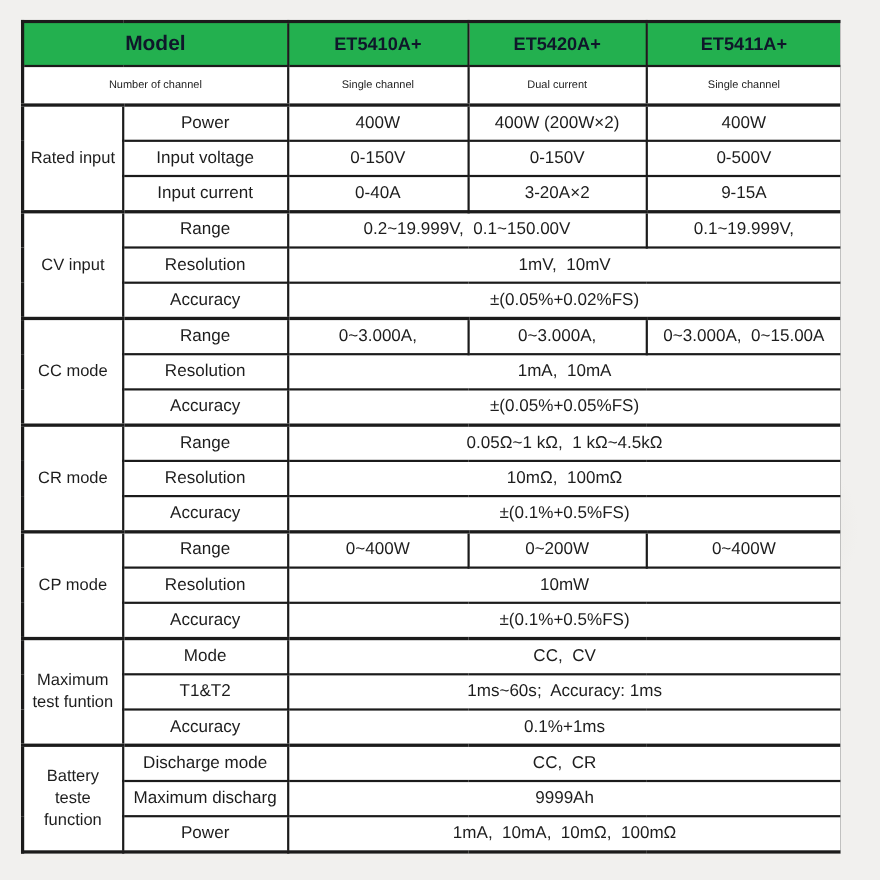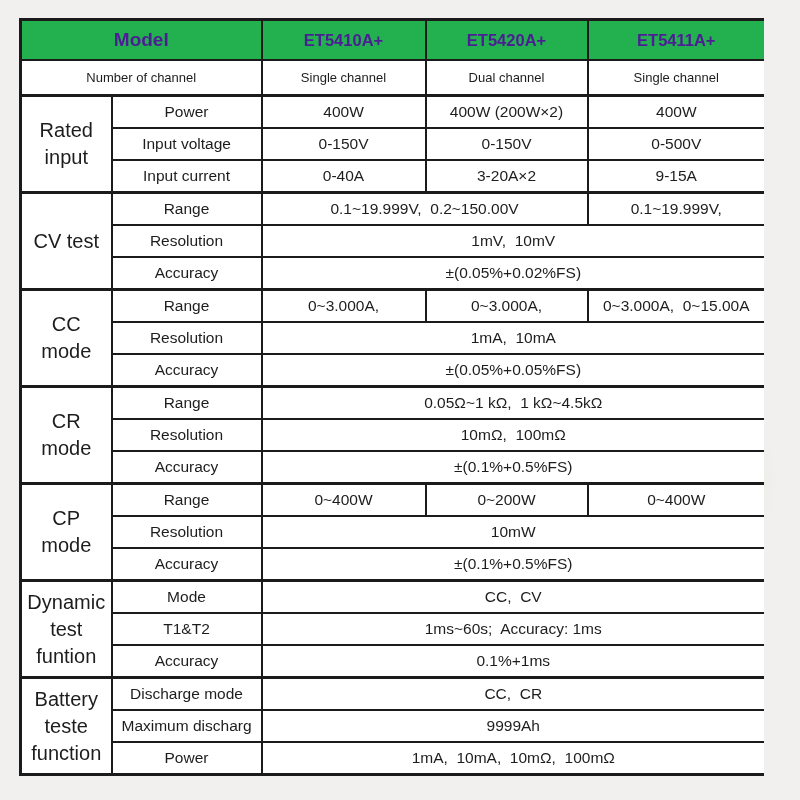--- a/index.html
+++ b/index.html
@@ -9,27 +9,27 @@
     background-image:
       radial-gradient(circle at 12% 20%, rgba(210,208,200,.35) 0 2%, transparent 8%),
       radial-gradient(circle at 88% 60%, rgba(215,213,205,.3) 0 2%, transparent 9%),
       radial-gradient(circle at 40% 85%, rgba(220,218,210,.25) 0 2%, transparent 10%);
     font-family:"Liberation Sans","DejaVu Sans",sans-serif;
     color:#1d1d1d;
   }
   .table-wrap{position:absolute;left:19px;top:18px;width:745px;height:782px;overflow:hidden;}
   table{border-collapse:collapse;table-layout:fixed;width:745px;border:3px solid #1b1b1b;background:#ffffff;}
   td{border:2px solid #1b1b1b;text-align:center;vertical-align:middle;padding:0 2px;overflow:hidden;}
-  tr.header-row td{height:38px;background:#23b04f;font-weight:bold;color:#4c1d95;}
+  tr.header-row td{height:38px;background:#23b04f;font-weight:bold;color:#0f172a;}
   td.model-head{font-size:19px;}
   td.model{font-size:16.5px;text-align:center;}
-  tr.channel-row td{height:33px;font-size:13px;margin-top:14px;}
+  tr.channel-row td{height:33px;font-size:10px;margin-top:14px;}
   tr.body-row td{height:30px;text-align:center;}
   tr.g-start td{border-top-width:3px;}
-  td.cat{font-size:20px;line-height:1.35;padding:0 4px;}
+  td.cat{font-size:15px;line-height:1.35;padding:0 4px;}
   td.param{font-size:15.5px;}
   td.val{font-size:15.5px;white-space:pre;}
 </style>
 </head>
 <body>
 
 <div class="table-wrap">
 <table>
   <colgroup>
     <col style="width:91px">
@@ -43,21 +43,21 @@
         <tr class="header-row">
     <td class="model-head" colspan="2">Model</td>
     <td class="model">ET5410A+</td>
     <td class="model">ET5420A+</td>
     <td class="model">ET5411A+</td>
   </tr>
 
   <tr class="channel-row">
     <td colspan="2">Number of channel</td>
     <td>Single channel</td>
-    <td>Dual channel</td>
+    <td>Dual current</td>
     <td>Single channel</td>
   </tr>
 
   <tr class="body-row g-start">
     <td class="cat" rowspan="3">Rated input</td>
     <td class="param">Power</td>
     <td class="val">400W</td>
     <td class="val">400W (200W×2)</td>
     <td class="val">400W</td>
   </tr>
@@ -68,23 +68,23 @@
     <td class="val">0-500V</td>
   </tr>
   <tr class="body-row">
     <td class="param">Input current</td>
     <td class="val">0-40A</td>
     <td class="val">3-20A×2</td>
     <td class="val">9-15A</td>
   </tr>
 
   <tr class="body-row g-start">
-    <td class="cat" rowspan="3">CV test</td>
+    <td class="cat" rowspan="3">CV input</td>
     <td class="param">Range</td>
-    <td class="val" colspan="2">0.1~19.999V,  0.2~150.00V</td>
+    <td class="val" colspan="2">0.2~19.999V,  0.1~150.00V</td>
     <td class="val">0.1~19.999V,</td>
   </tr>
   <tr class="body-row">
     <td class="param">Resolution</td>
     <td class="val" colspan="3">1mV,  10mV</td>
   </tr>
   <tr class="body-row">
     <td class="param">Accuracy</td>
     <td class="val" colspan="3">±(0.05%+0.02%FS)</td>
   </tr>
@@ -129,21 +129,21 @@
   <tr class="body-row">
     <td class="param">Resolution</td>
     <td class="val" colspan="3">10mW</td>
   </tr>
   <tr class="body-row">
     <td class="param">Accuracy</td>
     <td class="val" colspan="3">±(0.1%+0.5%FS)</td>
   </tr>
 
   <tr class="body-row g-start">
-    <td class="cat" rowspan="3">Dynamic test funtion</td>
+    <td class="cat" rowspan="3">Maximum test funtion</td>
     <td class="param">Mode</td>
     <td class="val" colspan="3">CC,  CV</td>
   </tr>
   <tr class="body-row">
     <td class="param">T1&amp;T2</td>
     <td class="val" colspan="3">1ms~60s;  Accuracy: 1ms</td>
   </tr>
   <tr class="body-row">
     <td class="param">Accuracy</td>
     <td class="val" colspan="3">0.1%+1ms</td>

